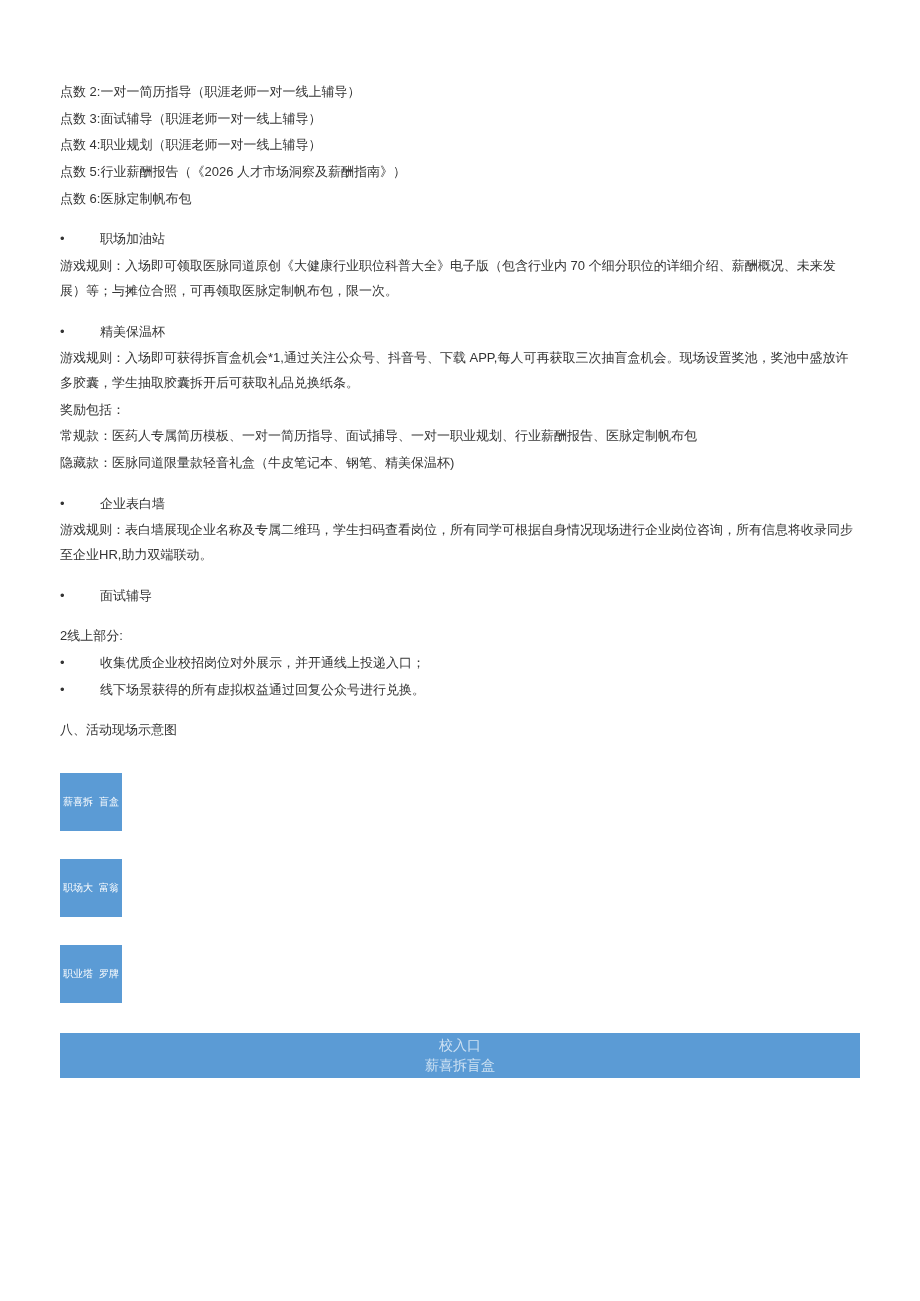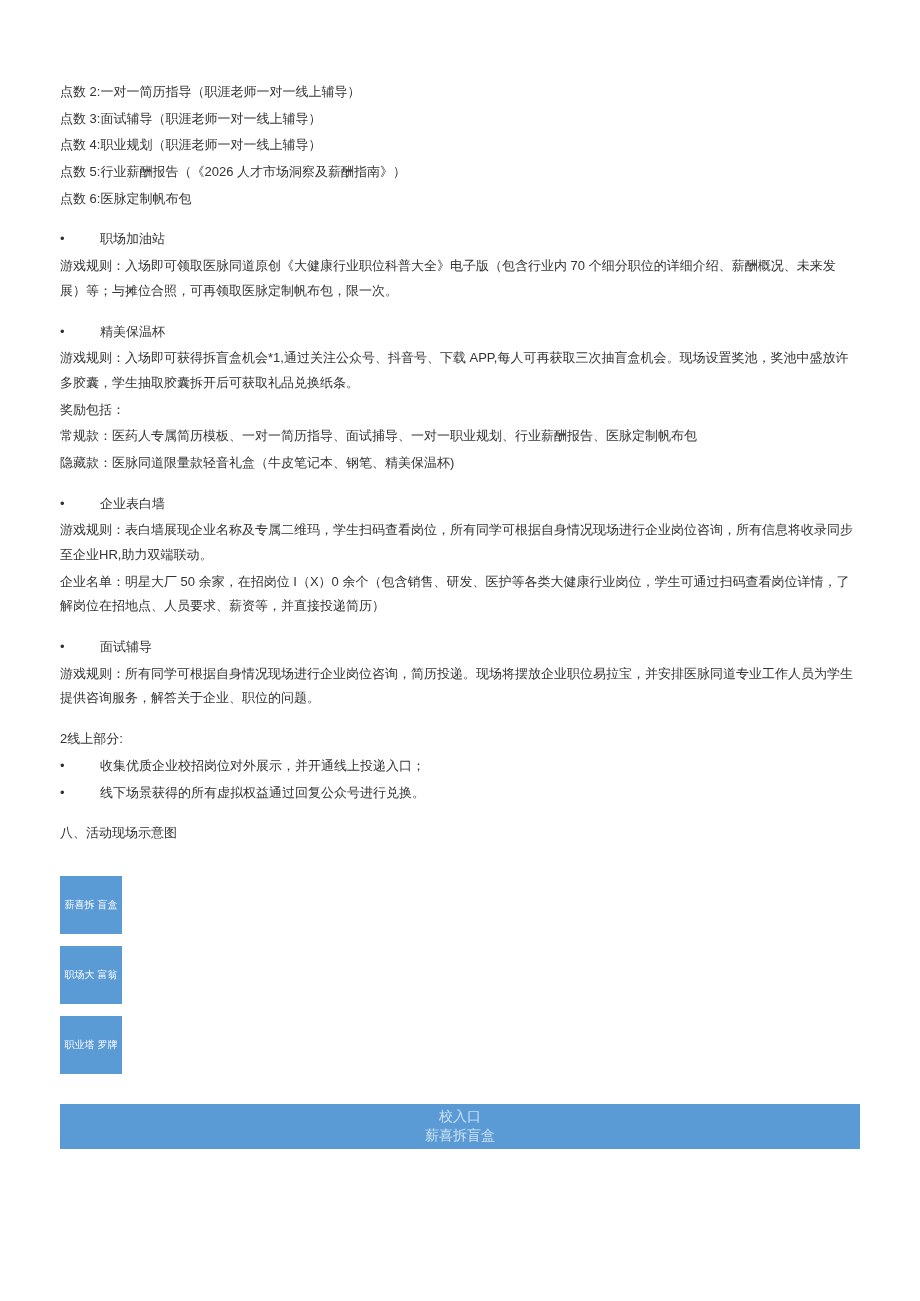--- a/index.html
+++ b/index.html
@@ -30,23 +30,24 @@
     }
     .section-break {
       height: 14px;
     }
     .diagram-area {
       margin-top: 30px;
     }
     .side-boxes {
       display: flex;
       flex-direction: column;
-      gap: 12px;
+      gap: 28px;
       width: 62px;
       margin-bottom: 30px;
+      font-family: Liberation Mono, monospace;
     }
     .side-box {
       background: #5b9bd5;
       color: #fff;
       font-size: 10px;
       text-align: center;
       display: flex;
       align-items: center;
       justify-content: center;
       height: 58px;
@@ -82,26 +83,24 @@
   <div class="paragraph bullet-item">　　<span>精美保温杯</span></div>
   <div class="paragraph">游戏规则：入场即可获得拆盲盒机会*1,通过关注公众号、抖音号、下载 APP,每人可再获取三次抽盲盒机会。现场设置奖池，奖池中盛放许多胶囊，学生抽取胶囊拆开后可获取礼品兑换纸条。</div>
   <div class="paragraph">奖励包括：</div>
   <div class="paragraph">常规款：医药人专属简历模板、一对一简历指导、面试捕导、一对一职业规划、行业薪酬报告、医脉定制帆布包</div>
   <div class="paragraph">隐藏款：医脉同道限量款轻音礼盒（牛皮笔记本、钢笔、精美保温杯)</div>
 
   <div class="section-break"></div>
 
   <div class="paragraph bullet-item">　　<span>企业表白墙</span></div>
   <div class="paragraph">游戏规则：表白墙展现企业名称及专属二维玛，学生扫码查看岗位，所有同学可根据自身情况现场进行企业岗位咨询，所有信息将收录同步至企业HR,助力双端联动。</div>
-  <div class="paragraph">企业名单：明星大厂 50 余家，在招岗位 I（X）0 余个（包含销售、研发、医护等各类大健康行业岗位，学生可通过扫码查看岗位详情，了解岗位在招地点、人员要求、薪资等，并直接投递简历）</div>
 
   <div class="section-break"></div>
 
   <div class="paragraph bullet-item">　　<span>面试辅导</span></div>
-  <div class="paragraph">游戏规则：所有同学可根据自身情况现场进行企业岗位咨询，简历投递。现场将摆放企业职位易拉宝，并安排医脉同道专业工作人员为学生提供咨询服务，解答关于企业、职位的问题。</div>
 
   <div class="section-break"></div>
 
   <div class="paragraph">2线上部分:</div>
   <div class="paragraph bullet-item">　　<span>收集优质企业校招岗位对外展示，并开通线上投递入口；</span></div>
   <div class="paragraph bullet-item">　　<span>线下场景获得的所有虚拟权益通过回复公众号进行兑换。</span></div>
 
   <div class="section-break"></div>
 
   <div class="paragraph">八、活动现场示意图</div>

